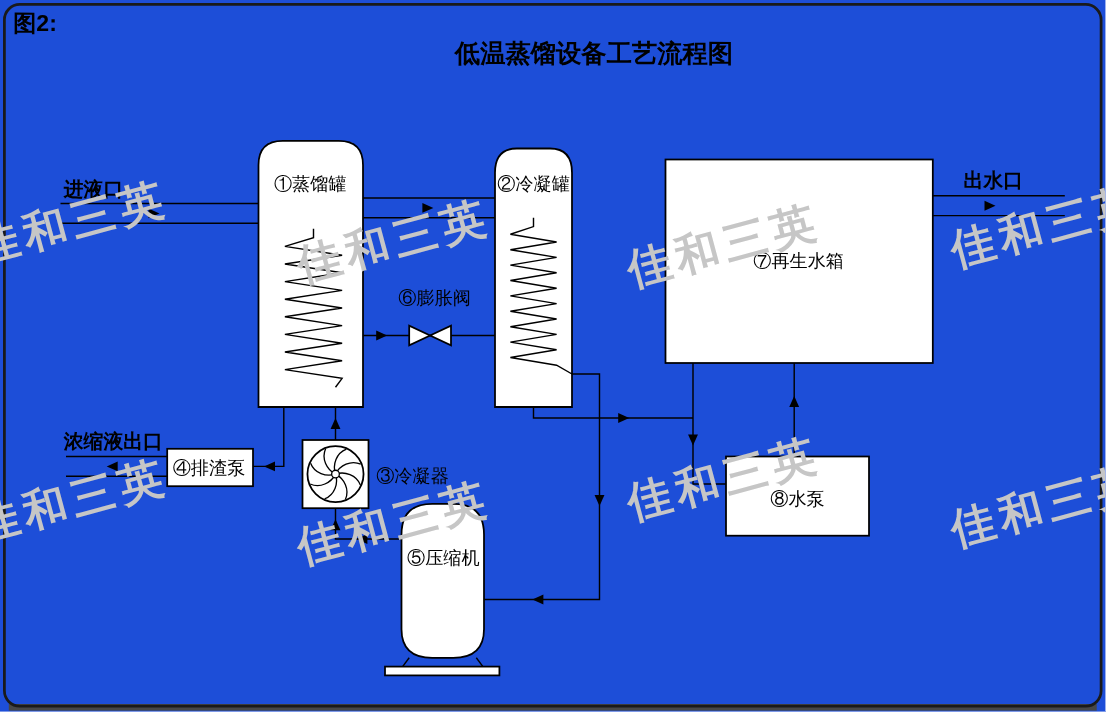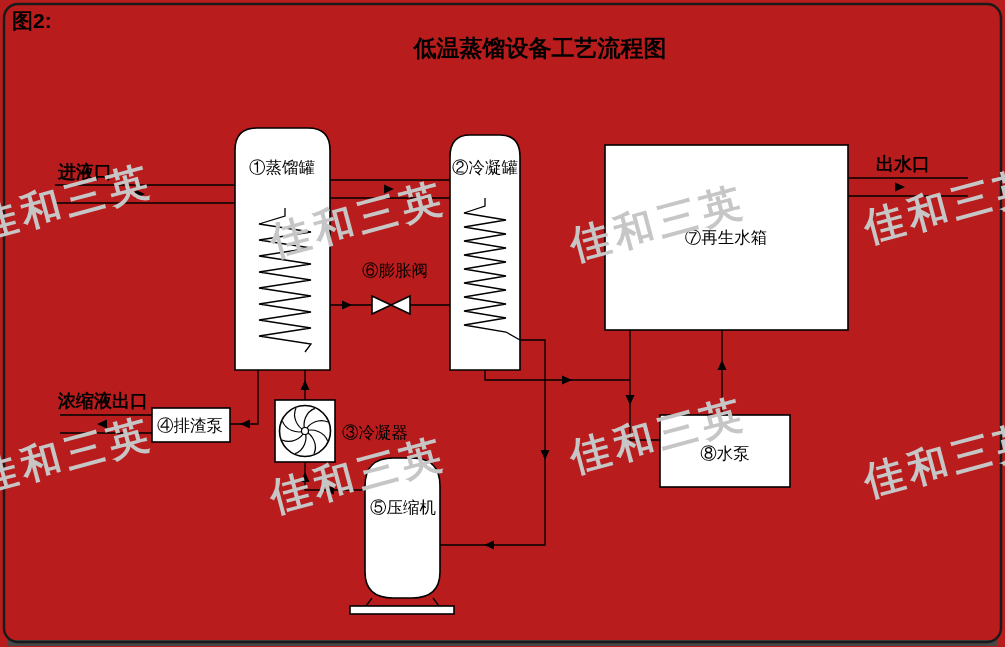--- a/index.html
+++ b/index.html
@@ -1,17 +1,17 @@
 <!DOCTYPE html>
 <html><head>
 <meta charset="utf-8">
 <style>
   html,body{margin:0;padding:0;background:#ffffff;}
   .stage{
-    position:relative;width:1005px;height:647px;background:#b91c1c;
+    position:relative;width:1005px;height:647px;background:#1d4ed8;
     overflow:hidden;font-family:"Liberation Sans",sans-serif;
   }
   .stage svg{position:absolute;left:0;top:0;}
   svg text{fill:#000;font-family:"Liberation Sans",sans-serif;}
   .fig{font-size:21px;font-weight:700;}
   .title{font-size:23px;font-weight:700;}
   .port{font-size:18px;font-weight:700;}
   .lbl{font-size:16.5px;}
   .shape{fill:#ffffff;stroke:#000;stroke-width:1.6;}
   .pipe{stroke:#000;stroke-width:1.3;fill:none;}

